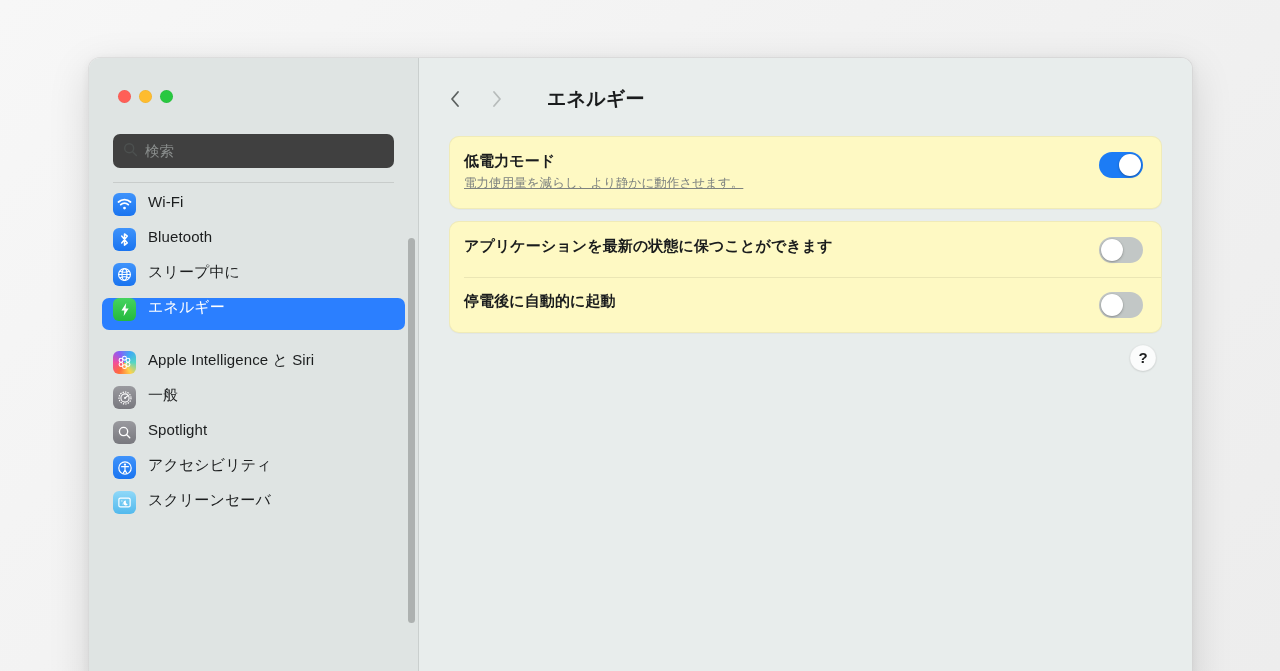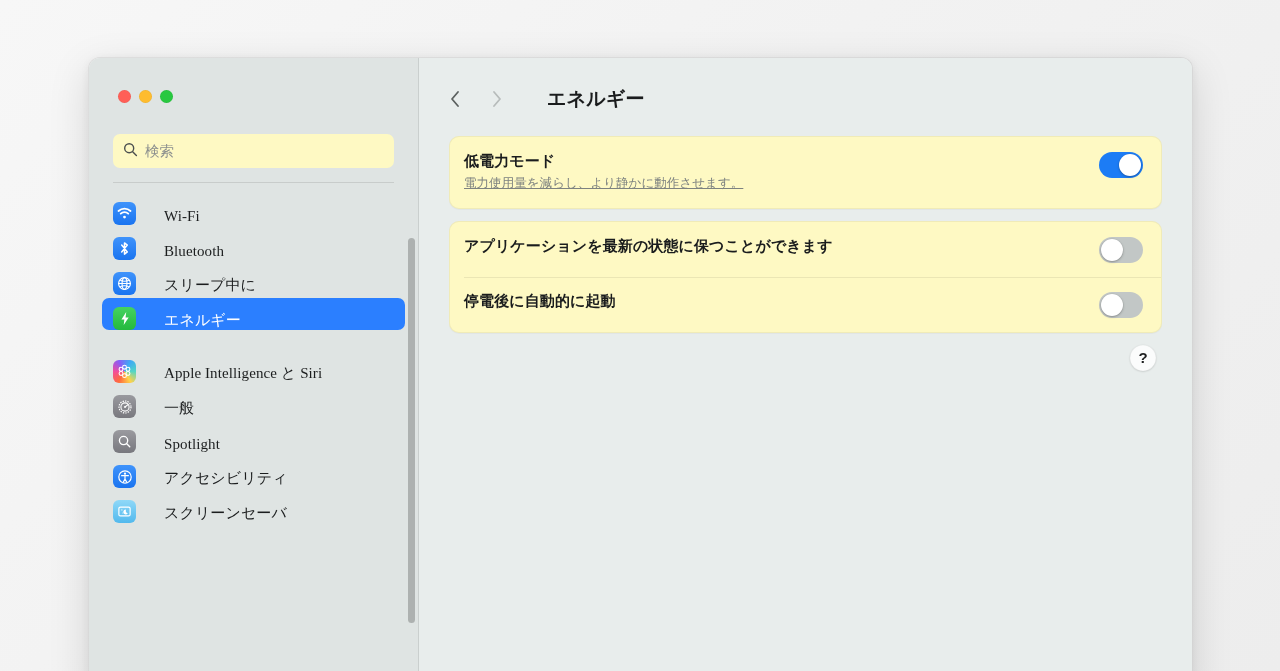--- a/index.html
+++ b/index.html
@@ -55,21 +55,21 @@
   }
   .light.red    { background: #ff5f57; box-shadow: inset 0 0 0 0.5px rgba(0,0,0,0.07); }
   .light.yellow { background: #febc2e; box-shadow: inset 0 0 0 0.5px rgba(0,0,0,0.07); }
   .light.green  { background: #28c840; box-shadow: inset 0 0 0 0.5px rgba(0,0,0,0.07); }
 
   .search-wrap {
     padding: 14px 24px 0 24px;
   }
   .search-box {
     height: 34px;
-    background: #fef9c3;
+    background: #404040;
     border-radius: 7px;
     display: flex;
     align-items: center;
     padding: 0 10px;
     gap: 7px;
   }
   .search-box .si { flex: 0 0 auto; display: block; }
   .search-text {
     font-size: 14.5px;
     color: #8b8f8e;
@@ -85,26 +85,25 @@
   #sidebar-list {
     flex: 1 1 auto;
     padding: 10px 13px 0 13px;
     overflow: hidden;
     position: relative;
   }
 
   .sb-item {
     height: 32px;
     display: flex;
-    align-items: flex-end;
-    gap: 28px;
+    align-items: flex-start;
+    gap: 12px;
     padding: 0 11px;
     border-radius: 7px;
     margin-bottom: 3px;
-    font-family: Liberation Serif, serif;
   }
   .sb-item.selected { background: #2b7fff; }
   .sb-item.selected .sb-label { color: #fff; }
   .sb-label {
     font-size: 15px;
     color: #1b1d1e;
     white-space: nowrap;
     letter-spacing: 0.1px;
   }
   .sb-gap { height: 18px; }

